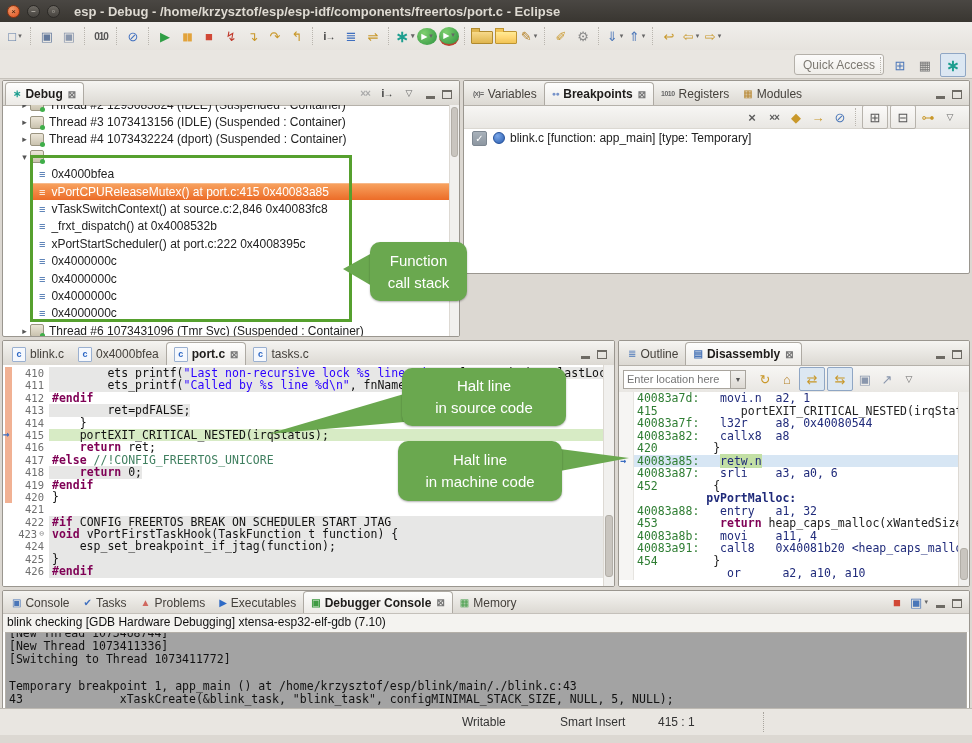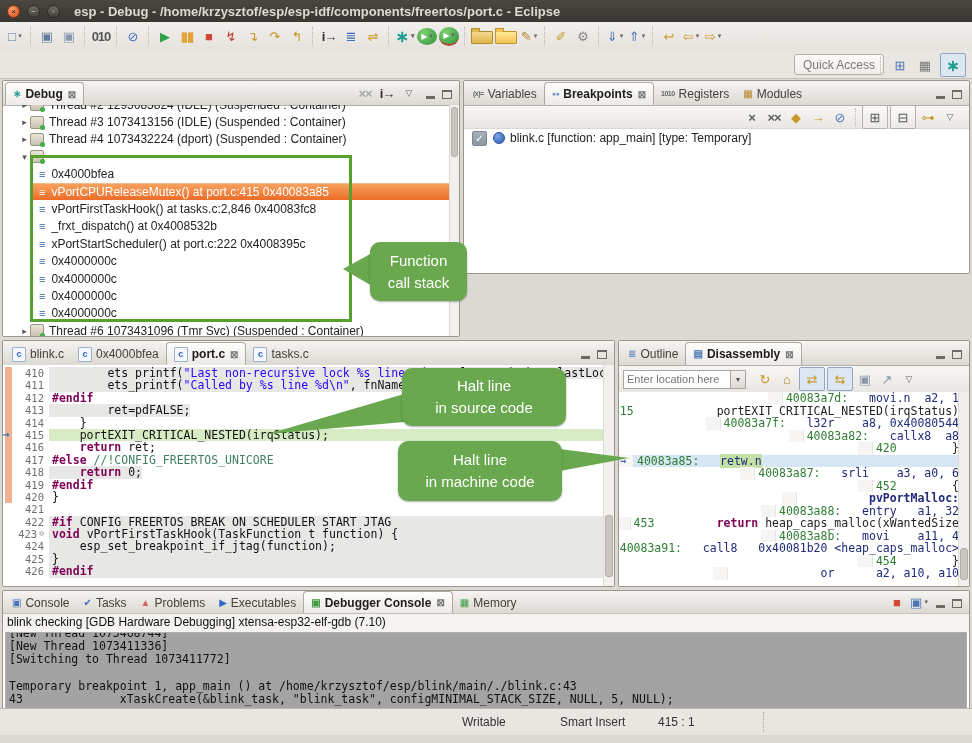--- a/index.html
+++ b/index.html
@@ -9,21 +9,21 @@
   .wb{width:13px;height:13px;border-radius:50%;margin-left:7px;display:flex;align-items:center;justify-content:center;font-size:8px;color:#2e1506;box-sizing:border-box;}
   .wb.close{background:radial-gradient(circle at 35% 30%,#f29c6b,#dd4e1e);border:1px solid #8f3510;}
   .wb.gray{background:linear-gradient(#6d6963,#46433e);border:1px solid #2b2926;color:#d8d4cc;}
   .wtitle{margin-left:14px;color:#dedad2;font-size:13px;font-weight:bold;white-space:nowrap;}
   
   .toolbar1{position:absolute;left:0;top:22px;right:0;height:28px;background:linear-gradient(#f1efec,#e6e3de);display:flex;align-items:center;padding-left:4px;}
   .toolbar2{position:absolute;left:0;top:50px;right:0;height:28px;background:#e9e6e1;border-bottom:1px solid #c6c2bb;}
   .tbi{height:22px;min-width:20px;display:inline-flex;align-items:center;justify-content:center;margin:0 1px;border-radius:3px;font-size:13px;cursor:default;}
   .tbi .dd{font-size:7px;color:#666;margin-left:2px;}
   .tsep{width:1px;height:18px;border-left:1px dotted #b9b5ae;margin:0 4px;}
-  .txticon span{font-size:13px;font-weight:bold;letter-spacing:-1px;text-align:right;}
+  .txticon span{font-size:10px;font-weight:bold;letter-spacing:-1px;text-align:right;}
   .bigicon span{font-size:16px;font-weight:bold;}
   .smallicon span{font-size:9px;}
   .boldicon span{font-weight:bold;font-size:13px;}
   .boxed{border:1px solid #b7b3ac;border-radius:2px;background:linear-gradient(#fbfaf9,#eceae6);padding:0 2px;}
   .boxed.on{background:#dce7f2;border-color:#8fa6c4;}
   .circ{width:17px;height:17px;border-radius:50%;background:radial-gradient(circle at 35% 30%,#7ed06e,#2d9140);}
   .circ span{font-size:8px;color:#fff;}
   .circ2{box-shadow:2px 2px 0 -4px #c0392b;border-bottom:2px solid #b8432f;}
   .folder{width:15px;height:11px;background:linear-gradient(#f7d98a,#dfb54e);border:1px solid #b08a2e;border-radius:1px;position:relative;margin-top:3px;}
   .folder::before{content:"";position:absolute;top:-4px;left:-1px;width:7px;height:3px;background:#dfb54e;border:1px solid #b08a2e;border-bottom:none;}
@@ -77,21 +77,21 @@
   .cl.l-cur .ltext{background:#d7ebc5;flex:1;}
   .sg-pl{color:#111;} .sg-kw,.sg-pp{color:#7f0055;font-weight:bold;}
   .sg-str{color:#2a00ff;} .sg-cm{color:#3f7f5f;}
   .vscroll{position:absolute;right:0;top:24px;bottom:0;width:10px;background:#f1f0ee;border-left:1px solid #ddd9d3;}
   .vthumb{position:absolute;left:1px;right:1px;background:#c9c5bf;border-radius:3px;border:1px solid #b2aea7;}
   
   .dis-toolbar{height:26px;background:linear-gradient(#f7f6f4,#e9e7e3);border-bottom:1px solid #dbd8d2;display:flex;align-items:center;padding:0 4px;}
   .locbox{width:100px;height:17px;border:1px solid #a9a59e;font-family:"Liberation Sans",sans-serif;font-size:11px;padding:0 3px;color:#333;}
   .locdd{width:15px;height:19px;border:1px solid #a9a59e;border-left:none;background:linear-gradient(#f2f1ef,#ddd9d3);font-size:7px;color:#555;display:flex;align-items:center;justify-content:center;box-sizing:border-box;}
   .diswrap{position:absolute;left:0;right:10px;top:51px;bottom:0;overflow:hidden;background:#fff;}
-  .dl{display:flex;height:12.5px;line-height:12.5px;font-family:"DejaVu Sans Mono",monospace;font-size:11.5px;white-space:pre;justify-content:flex-end;}
+  .dl{display:flex;height:12.5px;line-height:12.5px;font-family:"DejaVu Sans Mono",monospace;font-size:11.5px;white-space:pre;}
   .dgut{flex:0 0 14px;background:#f6f5f3;border-right:1px solid #e6e4e0;position:relative;}
   .dgut .ip{left:1px;font-size:10px;}
   .dtext{padding-left:3px;}
   .dl.cur .dtext{background:#d7e6f4;flex:1;}
   .sg-addr,.sg-lnum{color:#2e7d32;}
   .sg-ins{color:#1f2a7a;} .sg-lbl{color:#1f2a7a;font-weight:bold;}
   .sg-src{color:#222;} .sg-hl{background:#c3e0a5;color:#1f2a7a;}
   
   .con-tabstrip{height:22px;background:linear-gradient(#f5f4f1,#dcd9d3);border-bottom:1px solid #c4c0ba;display:flex;align-items:flex-end;padding-left:2px;}
   .con-tabstrip .vtab{height:21px;}
@@ -284,21 +284,21 @@
         <div class="drow" style="padding-left: 36px;">
           <span class="fico">≡</span>
           <span>0x4000bfea</span>
         </div>
         <div class="drow sel" style="padding-left: 8px; margin-left: 28px;">
           <span class="fico">≡</span>
           <span>vPortCPUReleaseMutex() at port.c:415 0x40083a85</span>
         </div>
         <div class="drow" style="padding-left: 36px;">
           <span class="fico">≡</span>
-          <span>vPortFirstTaskHook() at tasks.c:2,846 0x40083fc8</span>
+          <span>vTaskSwitchContext() at source.c:2,846 0x40083fc8</span>
         </div>
         <div class="drow" style="padding-left: 36px;">
           <span class="fico">≡</span>
           <span>_frxt_dispatch() at 0x4008532b</span>
         </div>
         <div class="drow" style="padding-left: 36px;">
           <span class="fico">≡</span>
           <span>xPortStartScheduler() at port.c:222 0x4008395c</span>
         </div>
         <div class="drow" style="padding-left: 36px;">

